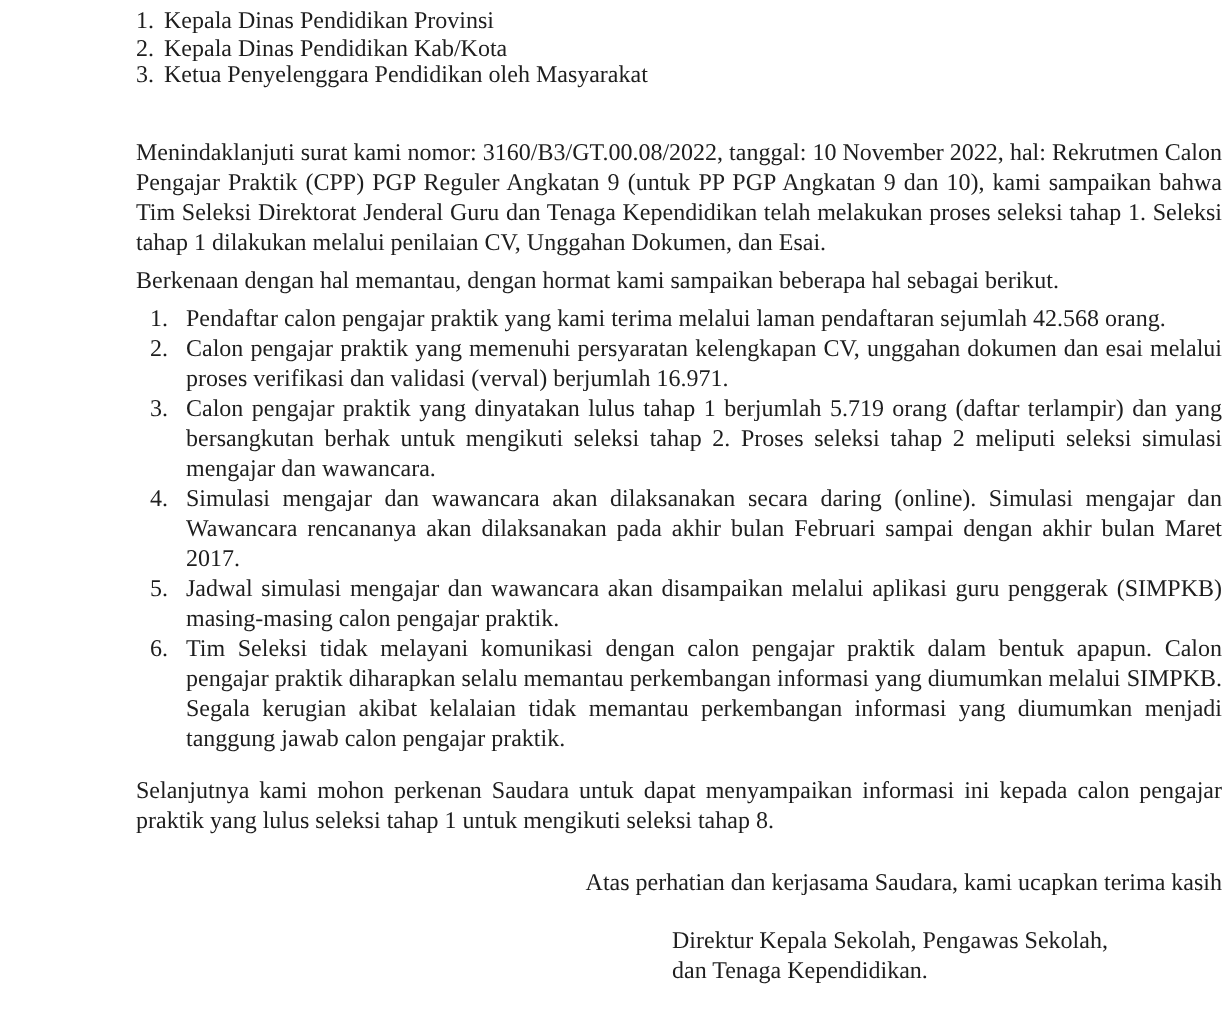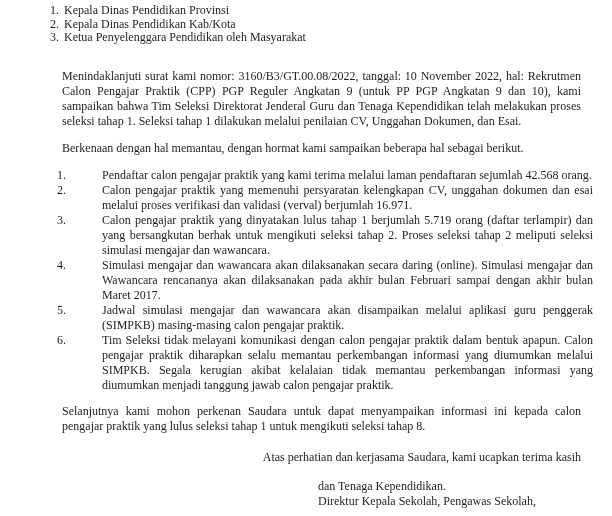--- a/index.html
+++ b/index.html
@@ -12,54 +12,53 @@
     width: 612px;
     height: 516px;
     background: #ffffff;
     overflow: hidden;
     font-family: "Liberation Serif", serif;
     font-size: 12px;
     color: #1e1e1e;
   }
   .content {
     position: absolute;
-    left: 50px;
+    left: 68px;
     top: 0;
     width: 543px;
   }
   
   .recipients {
     margin-top: 4px;
     line-height: 13.6px;
   }
   .recip-row { white-space: nowrap; }
   .rnum { margin-right: 5px; }
   
   .para {
-    margin: 12px;
+    margin: 0;
     line-height: 15px;
     text-align: justify;
   }
   .m-intro { margin-top: 24px; }
   .m-berk  { margin-top: 4px; text-align: left; }
   
   .points {
     margin-top: 4px;
     line-height: 15px;
   }
   .point { display: flex; }
   .pnum {
     flex: 0 0 25px;
     box-sizing: border-box;
     padding-left: 7px;
   }
   .ptext {
     flex: 1;
     text-align: justify;
-    margin-left: 27px;
   }
   .m-selanjutnya { margin-top: 11px; }
   .m-atas { margin-top: 16px; text-align: right; }
   
   .signature {
     margin-top: 14px;
     margin-left: 268px;
     line-height: 15.5px;
     text-align: left;
   }
@@ -111,18 +110,18 @@
         <span class="pnum">6.</span>
         <span class="ptext">Tim Seleksi tidak melayani komunikasi dengan calon pengajar praktik dalam bentuk apapun. Calon pengajar praktik diharapkan selalu memantau perkembangan informasi yang diumumkan melalui SIMPKB. Segala kerugian akibat kelalaian tidak memantau perkembangan informasi yang diumumkan menjadi tanggung jawab calon pengajar praktik.</span>
       </div>
     </div>
 
     <p class="para m-selanjutnya">Selanjutnya kami mohon perkenan Saudara untuk dapat menyampaikan informasi ini kepada calon pengajar praktik yang lulus seleksi tahap 1 untuk mengikuti seleksi tahap 8.</p>
 
     <p class="para m-atas">Atas perhatian dan kerjasama Saudara, kami ucapkan terima kasih</p>
 
     <div class="signature">
+      <div>Direktur Kepala Sekolah, Pengawas Sekolah,</div>
       <div>dan Tenaga Kependidikan.</div>
-      <div>Direktur Kepala Sekolah, Pengawas Sekolah,</div>
     </div>
 
   </div>
 </div>
 
 </body></html>

